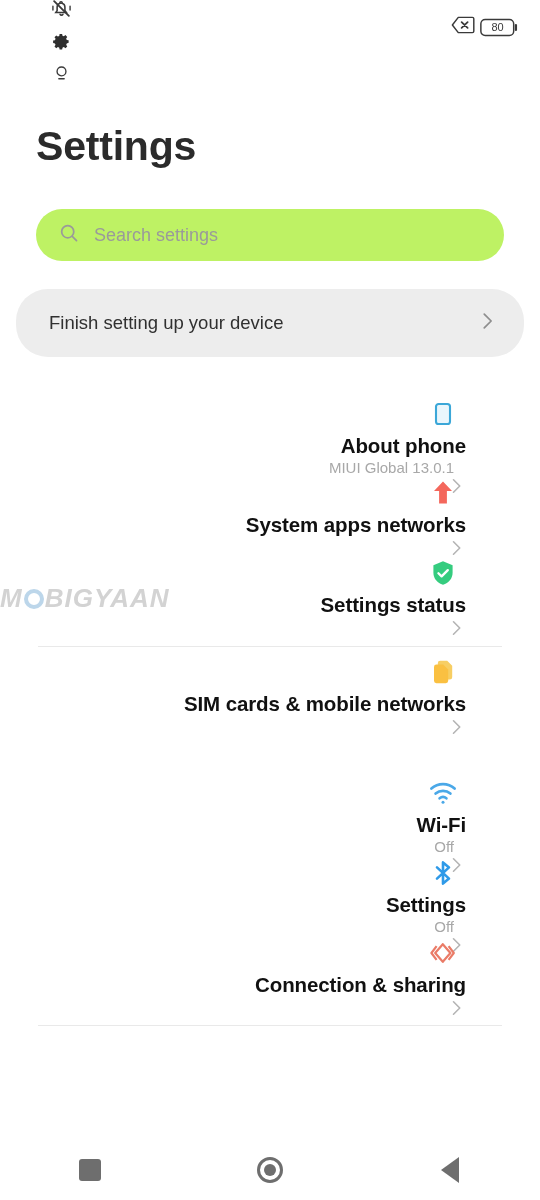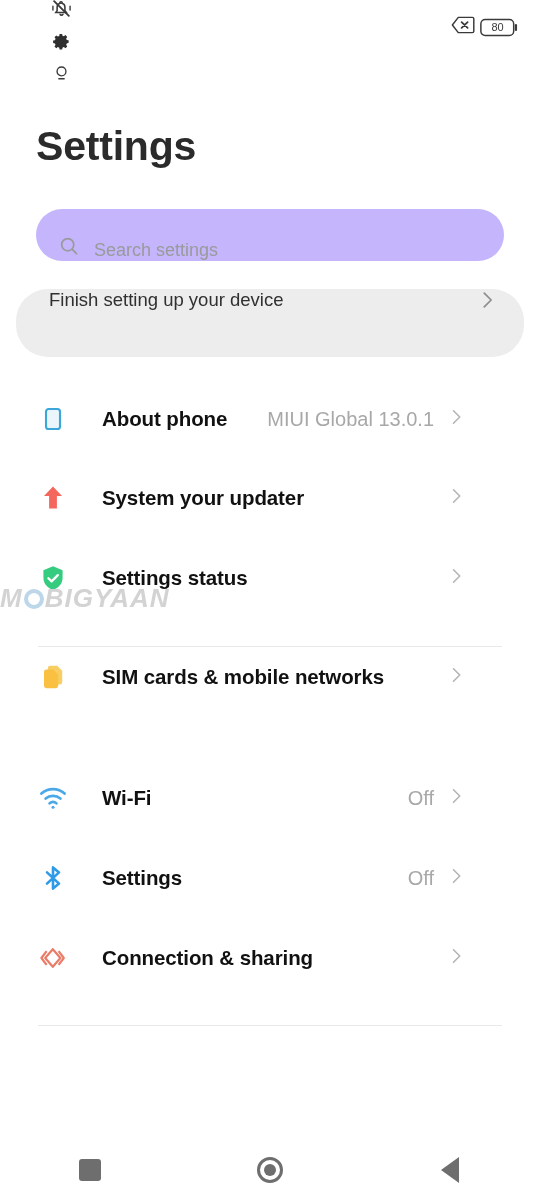--- a/index.html
+++ b/index.html
@@ -69,24 +69,24 @@
     line-height: 1;
   }
 
   
   #search-bar {
     position: absolute;
     top: 209px;
     left: 36px;
     width: 468px;
     height: 52px;
-    background: #c4b5fd;
+    background: #bef264;
     border-radius: 26px;
     display: flex;
-    align-items: flex-end;
+    align-items: center;
     padding-left: 22px;
   }
   #search-input {
     border: none;
     background: transparent;
     outline: none;
     margin-left: 14px;
     font-family: "Liberation Sans", sans-serif;
     font-size: 18px;
     color: #3b3b3b;
@@ -97,59 +97,60 @@
   
   #setup-banner {
     position: absolute;
     top: 289px;
     left: 16px;
     width: 508px;
     height: 68px;
     background: #ededed;
     border-radius: 32px;
     display: flex;
-    align-items: flex-start;
+    align-items: center;
     padding: 0 26px 0 33px;
   }
   #setup-banner-label {
     font-size: 18.5px;
     color: #303030;
   }
   .chev {
     margin-left: auto;
     display: block;
   }
 
   
   .list-item {
     position: absolute;
     left: 0;
     width: 488px;
     display: flex;
-    align-items: center;
+    align-items: flex-end;
     padding: 0 22px 0 38px;
+    flex-direction: column;
   }
   .item-icon {
     width: 38px;
     flex: 0 0 38px;
     display: flex;
     align-items: center;
     justify-content: flex-start;
   }
   .item-label {
     margin-left: 26px;
     font-size: 20.5px;
     font-weight: bold;
     color: #111111;
     letter-spacing: -0.1px;
     line-height: 1.28;
   }
   .item-value {
     margin-left: auto;
-    font-size: 20px;
+    font-size: 15px;
     color: #a8a8a8;
     white-space: nowrap;
     padding-right: 12px;
   }
   .item-chev { flex: 0 0 auto; }
   .item-chev.no-value { margin-left: auto; }
 
   .divider {
     position: absolute;
     left: 38px;
@@ -306,21 +307,21 @@
         </svg>
     </span>
   </div>
 
   <div class="list-item" style="top:474px;height:48px">
     <span class="item-icon">
       <svg width="30" height="30" viewBox="0 0 30 30" fill="#f4675c">
         <path d="M15 3.6l9 9.4h-5.1v12.4h-7.8V13H6z"></path>
       </svg>
     </span>
-    <span class="item-label">System your updater</span>
+    <span class="item-label">System apps networks</span>
     <span class="item-chev no-value">
       <svg width="20" height="20" viewBox="0 0 24 24" fill="none" stroke="#b4b4b4" stroke-width="1.9" stroke-linecap="round" stroke-linejoin="round">
           <path d="M9 4.5l7.5 7.5L9 19.5"></path>
         </svg>
     </span>
   </div>
 
   <div class="list-item" style="top:554px;height:48px">
     <span class="item-icon">
       <svg width="30" height="30" viewBox="0 0 30 30">

